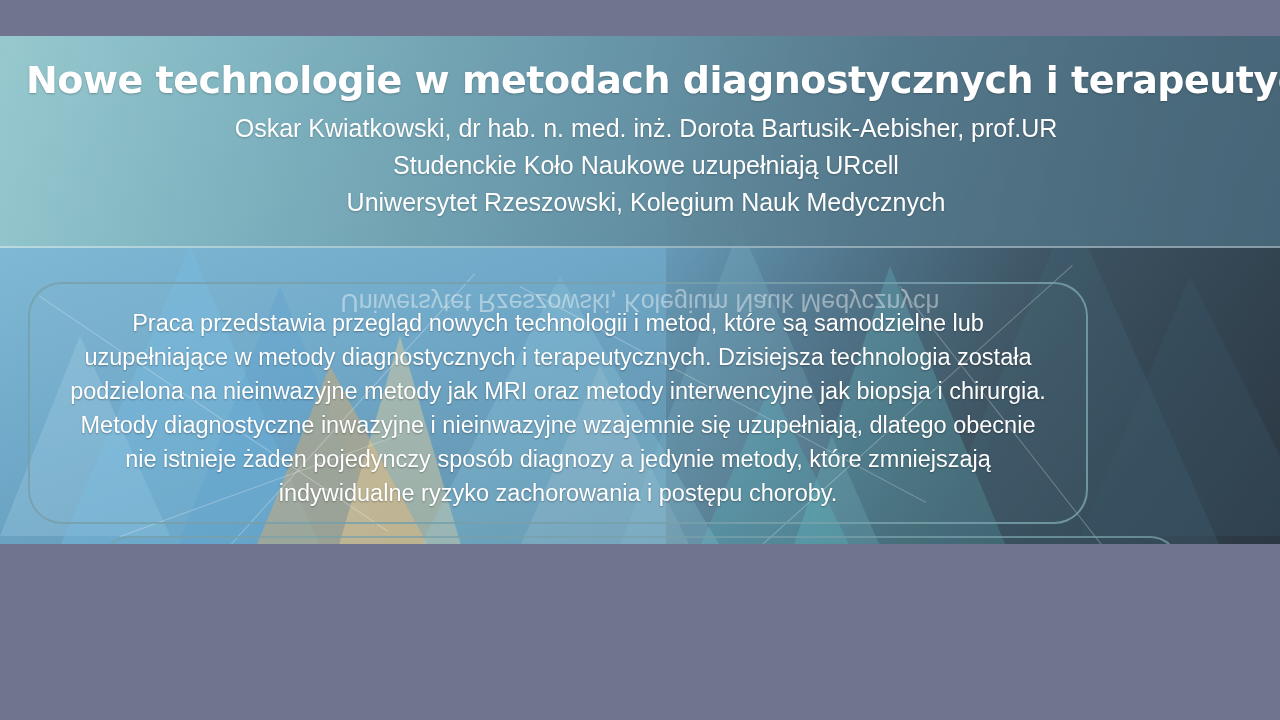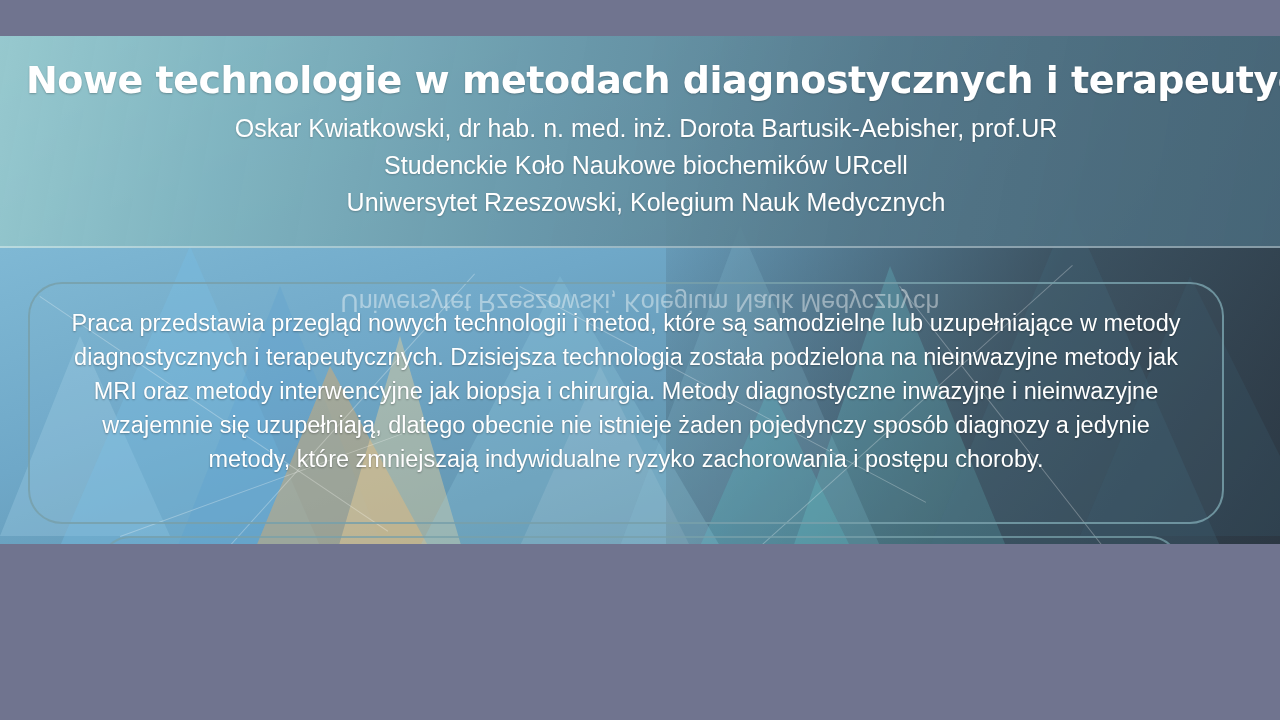--- a/index.html
+++ b/index.html
@@ -148,21 +148,21 @@
     transform: scaleY(-1);
     pointer-events: none;
     filter: blur(0.4px);
   }
 
   
   #abstract-box {
     position: absolute;
     left: 28px;
     top: 246px;
-    width: 1196px;
+    width: 1060px;
     height: 242px;
     border: 2px solid rgba(120,160,170,.85);
     border-radius: 34px;
     box-sizing: border-box;
     padding: 22px 34px;
     background: rgba(255,255,255,.02);
   }
 
   #abstract-text {
     margin: 0;
@@ -222,21 +222,21 @@
     <div class="wire" style="left:40px; top:260px; width:420px; transform:rotate(34deg);"></div>
     <div class="wire" style="left:220px; top:520px; width:380px; transform:rotate(-48deg);"></div>
     <div class="wire" style="left:520px; top:250px; width:460px; transform:rotate(28deg);"></div>
     <div class="wire" style="left:760px; top:510px; width:420px; transform:rotate(-42deg);"></div>
     <div class="wire" style="left:900px; top:250px; width:340px; transform:rotate(52deg);"></div>
     <div class="wire" style="left:120px; top:500px; width:300px; transform:rotate(-20deg);"></div>
 
     <div id="header-band">
       <h1 id="poster-title">Nowe technologie w metodach diagnostycznych i terapeutycznych</h1>
       <p class="subline first">Oskar Kwiatkowski, dr hab. n. med. inż. Dorota Bartusik-Aebisher, prof.UR</p>
-      <p class="subline">Studenckie Koło Naukowe biochemików URcell</p>
+      <p class="subline">Studenckie Koło Naukowe uzupełniają URcell</p>
       <p class="subline">Uniwersytet Rzeszowski, Kolegium Nauk Medycznych</p>
     </div>
 
     <div id="ghost-reflection">Uniwersytet Rzeszowski, Kolegium Nauk Medycznych</div>
 
     <div id="abstract-box">
       <p id="abstract-text">Praca przedstawia przegląd nowych technologii i metod, które są samodzielne lub uzupełniające w metody diagnostycznych i terapeutycznych. Dzisiejsza technologia została podzielona na nieinwazyjne metody jak MRI oraz metody interwencyjne jak biopsja i chirurgia. Metody diagnostyczne inwazyjne i nieinwazyjne wzajemnie się uzupełniają, dlatego obecnie nie istnieje żaden pojedynczy sposób diagnozy a jedynie metody, które zmniejszają indywidualne ryzyko zachorowania i postępu choroby.</p>
     </div>
 
     <div id="secondary-box"></div>

